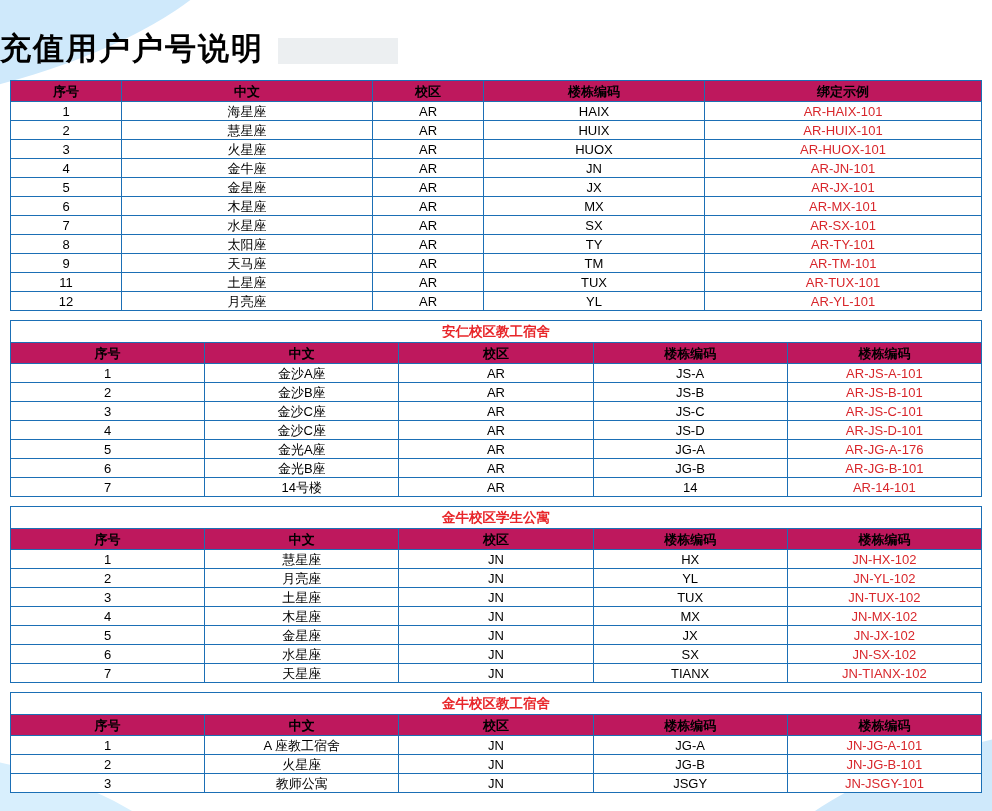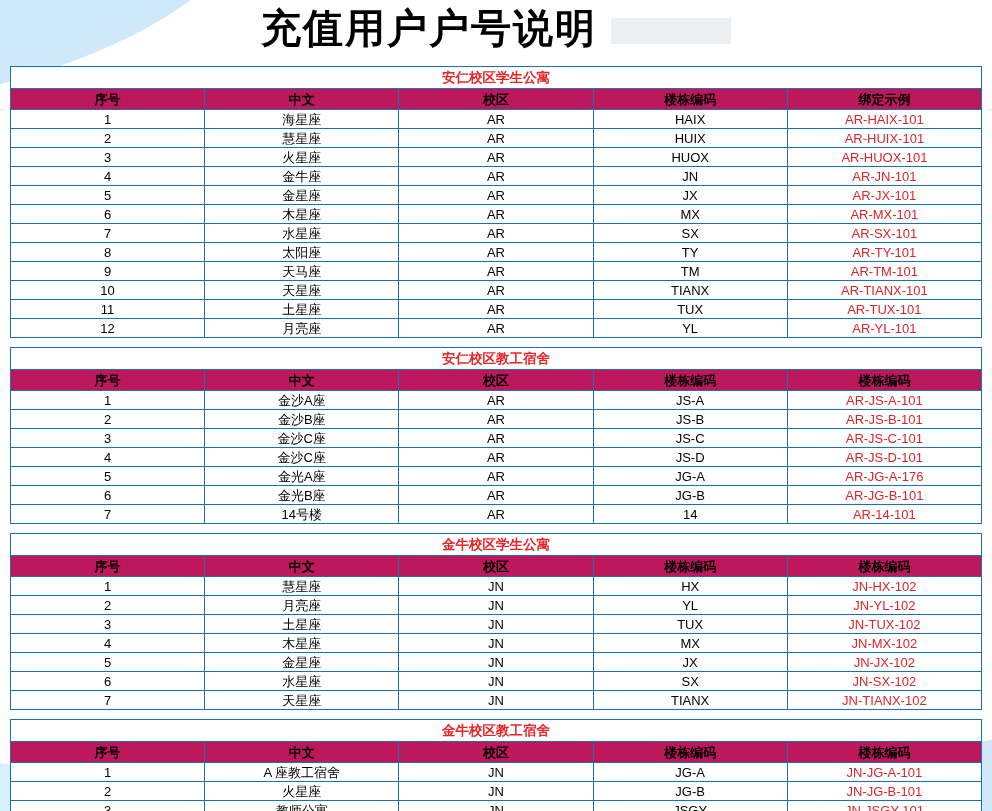--- a/index.html
+++ b/index.html
@@ -62,26 +62,26 @@
     width: 300px;
     height: 140px;
     background: #d8effd;
     border-radius: 0 100% 0 0;
     transform: rotate(4deg);
     z-index: 0;
   }
   .title {
     position: relative;
     z-index: 2;
-    text-align: center;
-    font-size: 40px;
+    text-align: left;
+    font-size: 31px;
     font-weight: bold;
     color: #000000;
     letter-spacing: 2px;
-    padding-top: 1px;
+    padding-top: 28px;
     padding-bottom: 10px;
   }
   .title-badge {
     display: inline-block;
     width: 120px;
     height: 26px;
     background: #eceff1;
     vertical-align: middle;
     margin-left: 14px;
   }
@@ -141,23 +141,20 @@
   <div class="swoosh-br"></div>
 
   <div class="title">
     <span>充值用户户号说明</span><span class="title-badge"></span>
   </div>
 
   <div class="tables">
     <div id="sections-root">
         <table>
           <tbody>
-            <tr class="section-title">
-              <td colspan="5">安仁校区学生公寓</td>
-            </tr>
             <tr class="head-row">
               <td class="c-num">序号</td>
               <td class="c-cn">中文</td>
               <td class="c-campus">校区</td>
               <td class="c-code">楼栋编码</td>
               <td class="c-example">绑定示例</td>
             </tr>
             <tr>
               <td class="c-num">1</td>
               <td class="c-cn">海星座</td>
@@ -213,27 +210,20 @@
               <td class="c-campus">AR</td>
               <td class="c-code">TY</td>
               <td class="c-example ex">AR-TY-101</td>
             </tr>
             <tr>
               <td class="c-num">9</td>
               <td class="c-cn">天马座</td>
               <td class="c-campus">AR</td>
               <td class="c-code">TM</td>
               <td class="c-example ex">AR-TM-101</td>
-            </tr>
-            <tr>
-              <td class="c-num">10</td>
-              <td class="c-cn">天星座</td>
-              <td class="c-campus">AR</td>
-              <td class="c-code">TIANX</td>
-              <td class="c-example ex">AR-TIANX-101</td>
             </tr>
             <tr>
               <td class="c-num">11</td>
               <td class="c-cn">土星座</td>
               <td class="c-campus">AR</td>
               <td class="c-code">TUX</td>
               <td class="c-example ex">AR-TUX-101</td>
             </tr>
             <tr>
               <td class="c-num">12</td>

